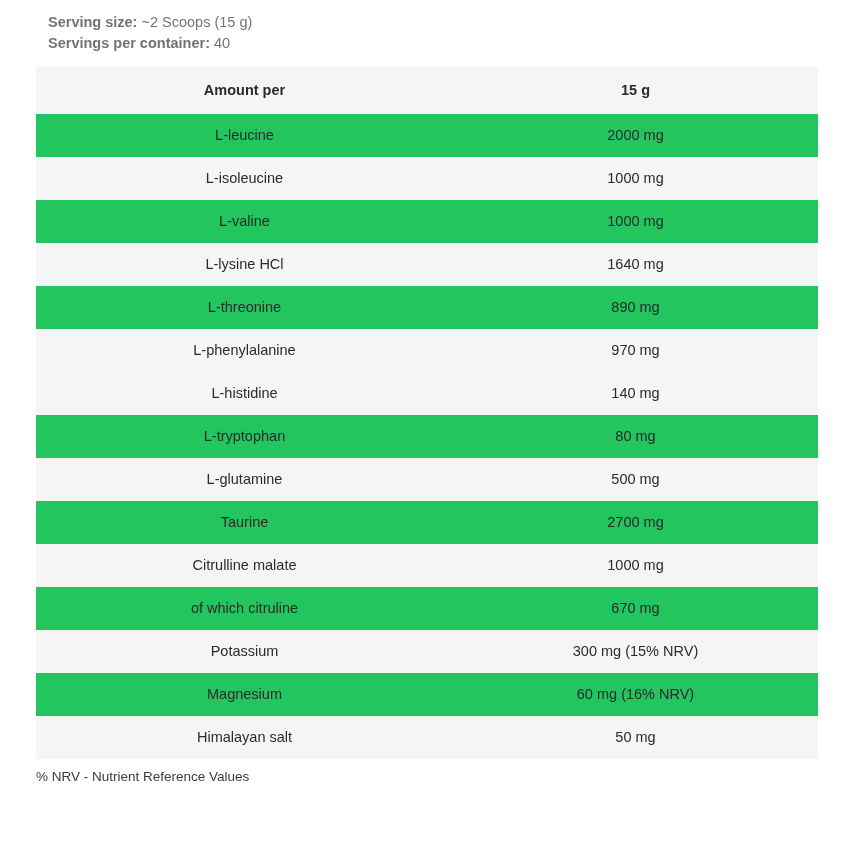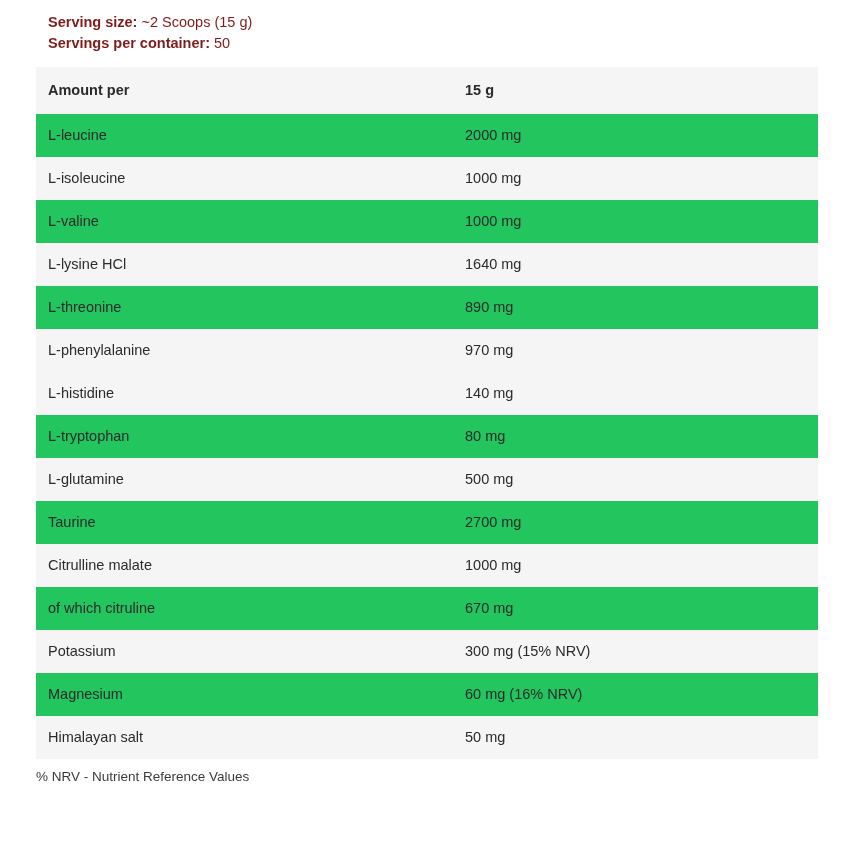--- a/index.html
+++ b/index.html
@@ -16,36 +16,36 @@
   }
   .page {
     width: 854px;
     box-sizing: border-box;
     padding: 8px 36px 0 36px;
   }
   .serving-block {
     padding: 4px 0 0 12px;
     font-size: 14.5px;
     line-height: 1.4;
-    color: #7f1d1d;
+    color: #737373;
   }
   .serving-line {
     margin: 0 0 1px 0;
   }
   .serving-line .lbl {
     font-weight: bold;
   }
   table.nutrition {
     width: 100%;
     border-collapse: collapse;
     margin-top: 13px;
     table-layout: fixed;
   }
   table.nutrition td, table.nutrition th {
-    text-align: left;
+    text-align: center;
     vertical-align: middle;
     font-size: 14.5px;
     font-weight: normal;
     padding: 12px 12px;
     height: 19px;
     color: #2b2b2b;
   }
   table.nutrition th {
     font-weight: bold;
     font-size: 14.5px;
@@ -73,21 +73,21 @@
 </head>
 <body>
 
 <div class="page">
 
   <div class="serving-block">
     <div class="serving-line">
       <span class="lbl">Serving size:</span><span> ~2 Scoops (15 g)</span>
     </div>
     <div class="serving-line">
-      <span class="lbl">Servings per container:</span><span> 50</span>
+      <span class="lbl">Servings per container:</span><span> 40</span>
     </div>
   </div>
 
   <table class="nutrition">
     <colgroup>
       <col class="c1">
       <col class="c2">
     </colgroup>
     <thead>
       <tr class="shaded">

